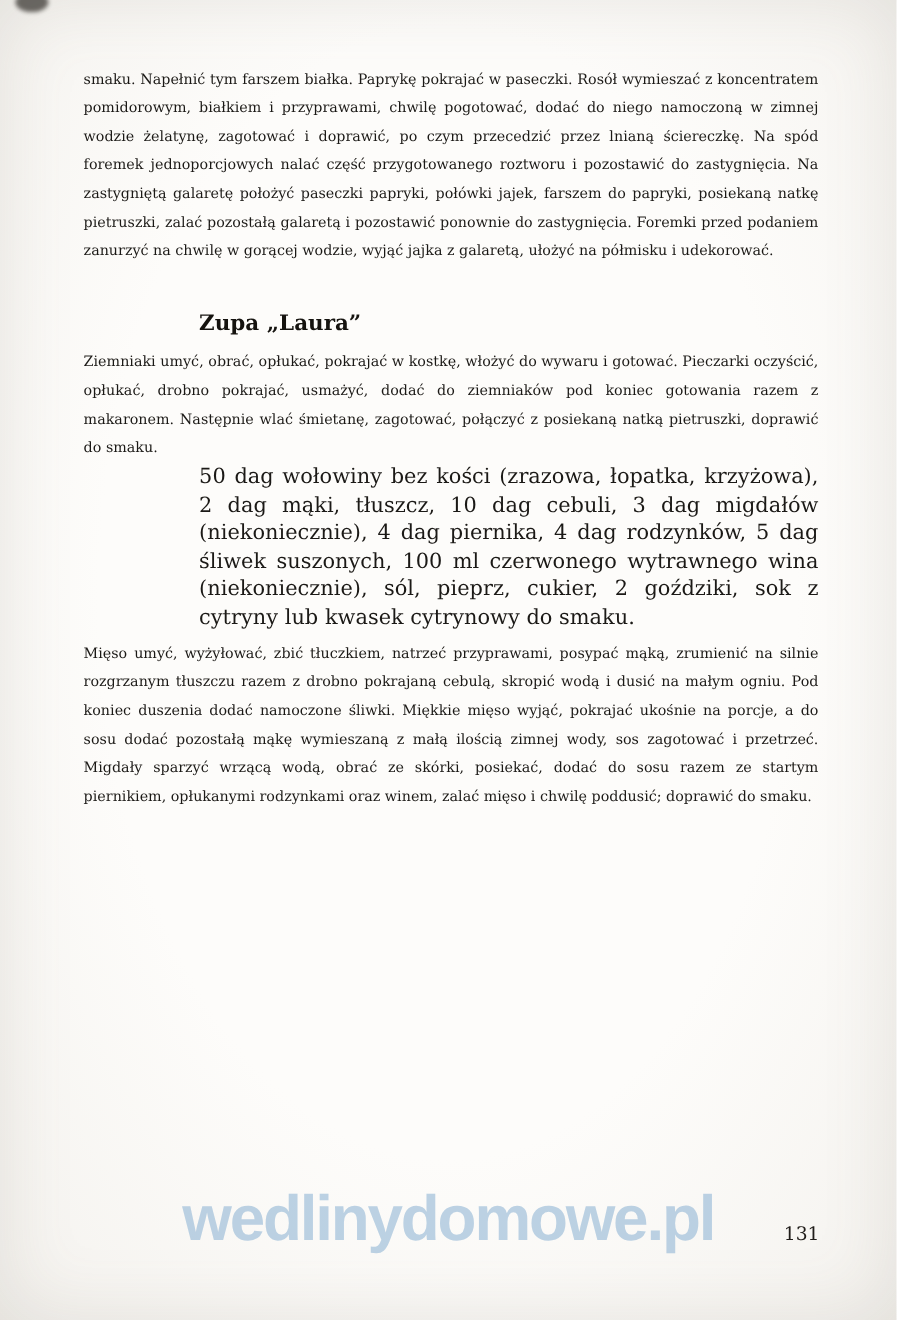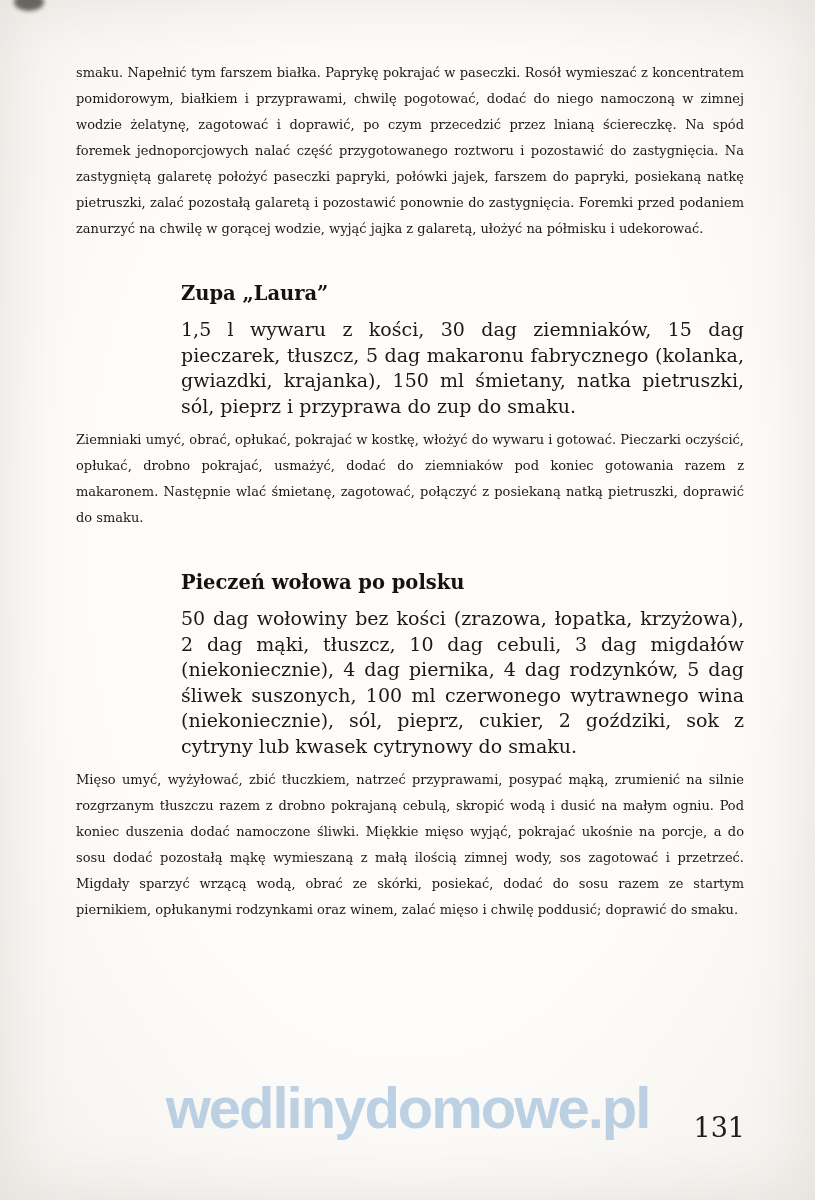--- a/index.html
+++ b/index.html
@@ -68,42 +68,40 @@
     font-size: 58px;
     letter-spacing: -2px;
     white-space: nowrap;
     color: rgba(134, 175, 210, 0.55);
     pointer-events: none;
   }
   .page-number {
     position: absolute;
     right: 70px;
     top: 1112px;
-    font-size: 27px;
+    font-size: 17px;
     color: #201d1a;
   }
 </style>
 </head>
 <body>
 
 <div class="page">
 
   <div class="scan-artifact"></div>
 
   <div class="text-block">
 
     <p class="body">smaku. Napełnić tym farszem białka. Paprykę pokrajać w paseczki. Rosół wymieszać z koncentratem pomidorowym, białkiem i przyprawami, chwilę pogotować, dodać do niego namoczoną w zimnej wodzie żelatynę, zagotować i doprawić, po czym przecedzić przez lnianą ściereczkę. Na spód foremek jednoporcjowych nalać część przygotowanego roztworu i pozostawić do zastygnięcia. Na zastygniętą galaretę położyć paseczki papryki, połówki jajek, farszem do papryki, posiekaną natkę pietruszki, zalać pozostałą galaretą i pozostawić ponownie do zastygnięcia. Foremki przed podaniem zanurzyć na chwilę w gorącej wodzie, wyjąć jajka z galaretą, ułożyć na półmisku i udekorować.</p>
 
     <h3 class="recipe-title">Zupa „Laura”</h3>
 
-    <p class="ingredients">1,5 l wywaru z kości, 30 dag ziemniaków, 15 dag pieczarek, tłuszcz, 5 dag makaronu fabrycznego (kolanka, gwiazdki, krajanka), 150 ml śmietany, natka pietruszki, sól, pieprz i przyprawa do zup do smaku.</p>
 
     <p class="body">Ziemniaki umyć, obrać, opłukać, pokrajać w kostkę, włożyć do wywaru i gotować. Pieczarki oczyścić, opłukać, drobno pokrajać, usmażyć, dodać do ziemniaków pod koniec gotowania razem z makaronem. Następnie wlać śmietanę, zagotować, połączyć z posiekaną natką pietruszki, doprawić do smaku.</p>
 
-    <h3 class="recipe-title">Pieczeń wołowa po polsku</h3>
 
     <p class="ingredients">50 dag wołowiny bez kości (zrazowa, łopatka, krzyżowa), 2 dag mąki, tłuszcz, 10 dag cebuli, 3 dag migdałów (niekoniecznie), 4 dag piernika, 4 dag rodzynków, 5 dag śliwek suszonych, 100 ml czerwonego wytrawnego wina (niekoniecznie), sól, pieprz, cukier, 2 goździki, sok z cytryny lub kwasek cytrynowy do smaku.</p>
 
     <p class="body">Mięso umyć, wyżyłować, zbić tłuczkiem, natrzeć przyprawami, posypać mąką, zrumienić na silnie rozgrzanym tłuszczu razem z drobno pokrajaną cebulą, skropić wodą i dusić na małym ogniu. Pod koniec duszenia dodać namoczone śliwki. Miękkie mięso wyjąć, pokrajać ukośnie na porcje, a do sosu dodać pozostałą mąkę wymieszaną z małą ilością zimnej wody, sos zagotować i przetrzeć. Migdały sparzyć wrzącą wodą, obrać ze skórki, posiekać, dodać do sosu razem ze startym piernikiem, opłukanymi rodzynkami oraz winem, zalać mięso i chwilę poddusić; doprawić do smaku.</p>
 
   </div>
 
   <div class="watermark">wedlinydomowe.pl</div>
 
   <div class="page-number">131</div>

